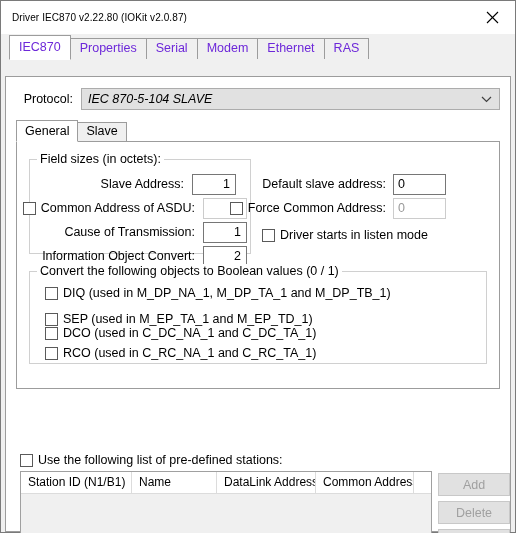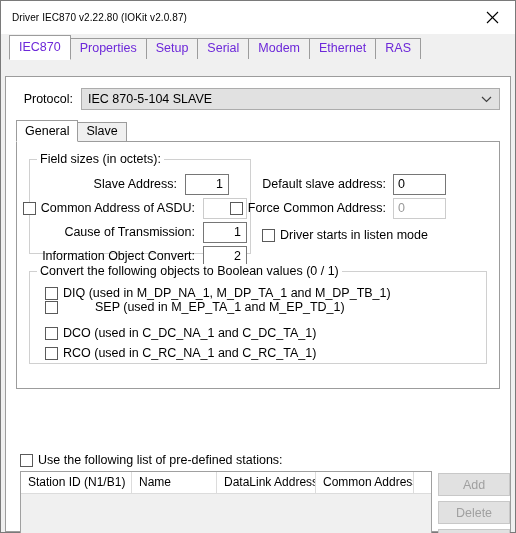--- a/index.html
+++ b/index.html
@@ -124,20 +124,21 @@
   .combobox {
     flex: 1;
     height: 22px;
     box-sizing: border-box;
     border: 1px solid #acacac;
     background: #e1e1e1;
     display: flex;
     align-items: center;
     position: relative;
     cursor: default;
+    font-style: italic;
   }
   .combobox .combo-value {
     padding-left: 6px;
     font-size: 12.5px;
   }
   .combo-arrow {
     position: absolute;
     right: 7px;
     top: 0; bottom: 0;
     display: flex;
@@ -352,21 +353,20 @@
       <svg width="13" height="13" viewBox="0 0 13 13" aria-hidden="true">
         <line x1="1" y1="1" x2="12" y2="12" stroke="#000" stroke-width="1.1"></line>
         <line x1="12" y1="1" x2="1" y2="12" stroke="#000" stroke-width="1.1"></line>
       </svg>
     </div>
   </div>
 
   <div class="tabstrip">
     <div class="tab active">IEC870</div>
     <div class="tab">Properties</div>
-    <div class="tab">Setup</div>
     <div class="tab">Serial</div>
     <div class="tab">Modem</div>
     <div class="tab">Ethernet</div>
     <div class="tab">RAS</div>
   </div>
 
   <div class="tabbody">
 
     <div class="protocol-row">
       <div class="protocol-label">Protocol:</div>
@@ -384,21 +384,21 @@
       <div class="inner-tab active">General</div>
       <div class="inner-tab">Slave</div>
     </div>
 
     <div class="inner-tabpage">
 
       <div class="groupbox" style="left:12px; top:10px; width:222px; height:102px;">
         <div class="gb-frame"></div>
         <div class="gb-title">Field sizes (in octets):</div>
 
-        <div class="field-row" style="left:4px; top:21px; width:196px;">
+        <div class="field-row" style="left:11px; top:21px; width:196px;">
           <div class="field-label" style="width:166px;">Slave Address:</div>
           <input class="textbox num" type="text" readonly="" style="width: 44px; margin-left: 8px;" value="1">
         </div>
 
         <div class="field-row" style="left:0; top:45px; width:222px;">
           <label class="cb" style="width:166px; justify-content:flex-end;">
             <span class="cb-box"></span>
             <span class="cb-text">Common Address of ASDU:</span>
           </label>
           <input class="textbox num disabled" type="text" readonly="" disabled="" style="width: 44px; margin-left: 8px;" value="1">
@@ -437,21 +437,21 @@
       </div>
 
       <div class="groupbox" style="left:12px; top:122px; width:458px; height:100px;">
         <div class="gb-frame"></div>
         <div class="gb-title">Convert the following objects to Boolean values (0 / 1)</div>
 
         <label class="cb abs" style="left:16px; top:22px;">
           <span class="cb-box"></span>
           <span class="cb-text">DIQ (used in M_DP_NA_1, M_DP_TA_1 and M_DP_TB_1)</span>
         </label>
-        <label class="cb abs" style="left:16px; top:36px;gap:32px;">
+        <label class="cb abs" style="left:16px; top:48px;">
           <span class="cb-box"></span>
           <span class="cb-text">SEP (used in M_EP_TA_1 and M_EP_TD_1)</span>
         </label>
         <label class="cb abs" style="left:16px; top:62px;">
           <span class="cb-box"></span>
           <span class="cb-text">DCO (used in C_DC_NA_1 and C_DC_TA_1)</span>
         </label>
         <label class="cb abs" style="left:16px; top:82px;">
           <span class="cb-box"></span>
           <span class="cb-text">RCO (used in C_RC_NA_1 and C_RC_TA_1)</span>

